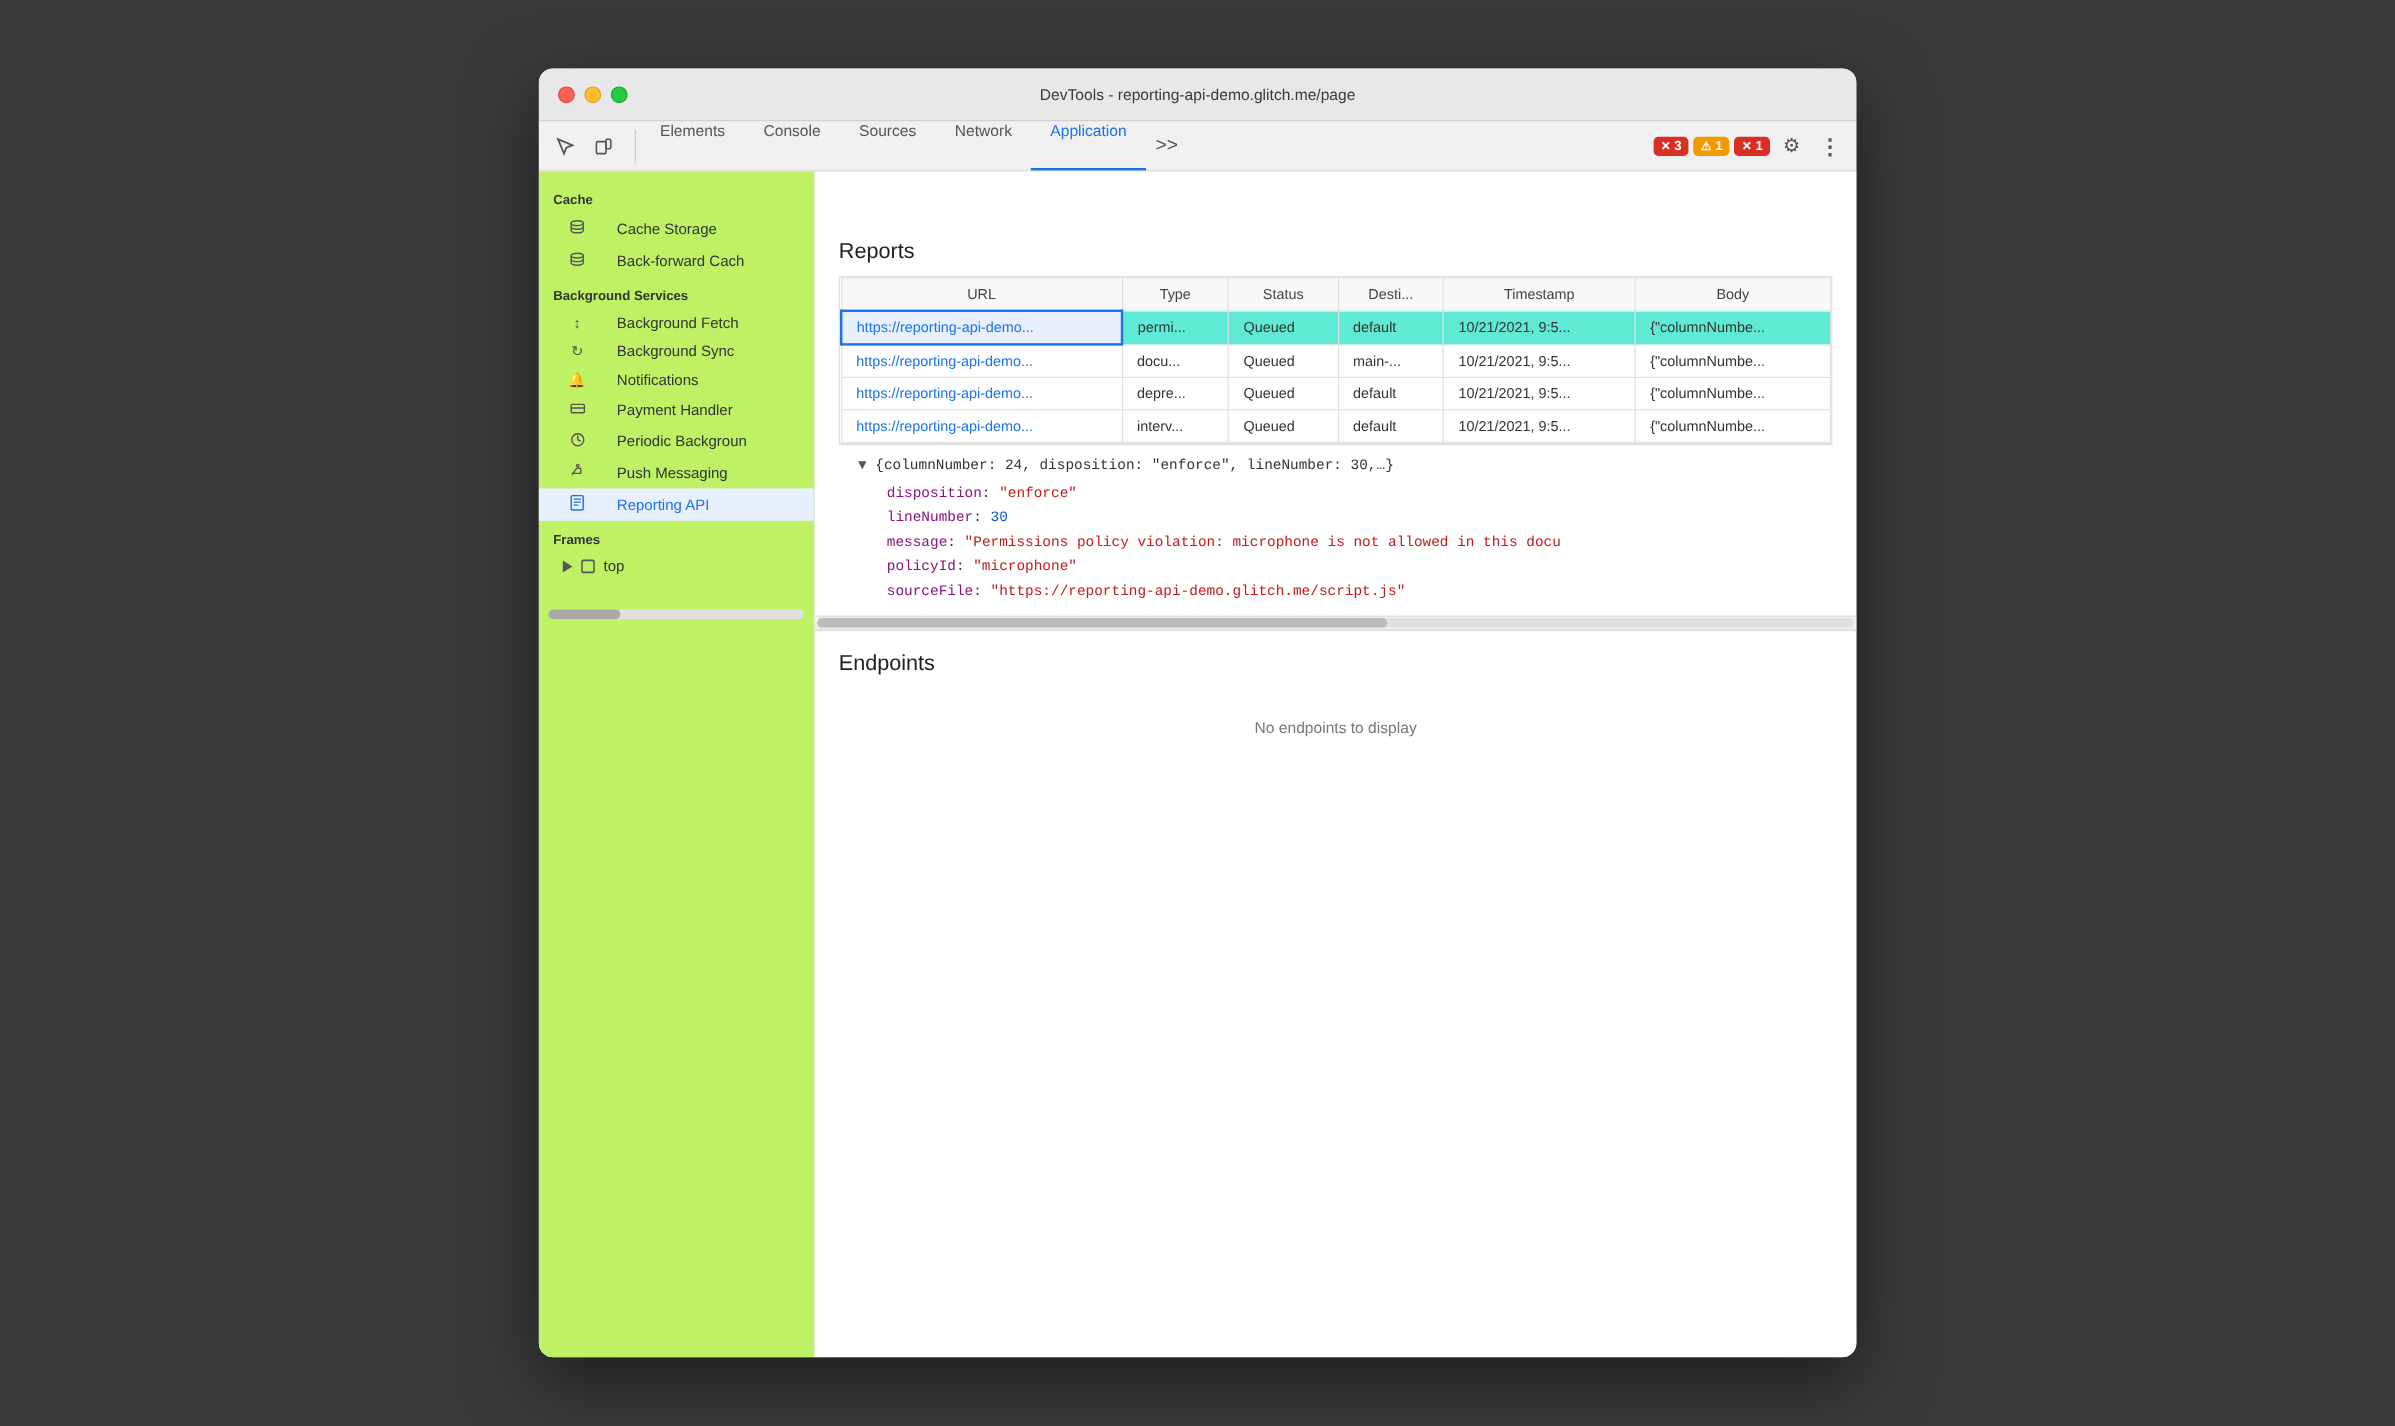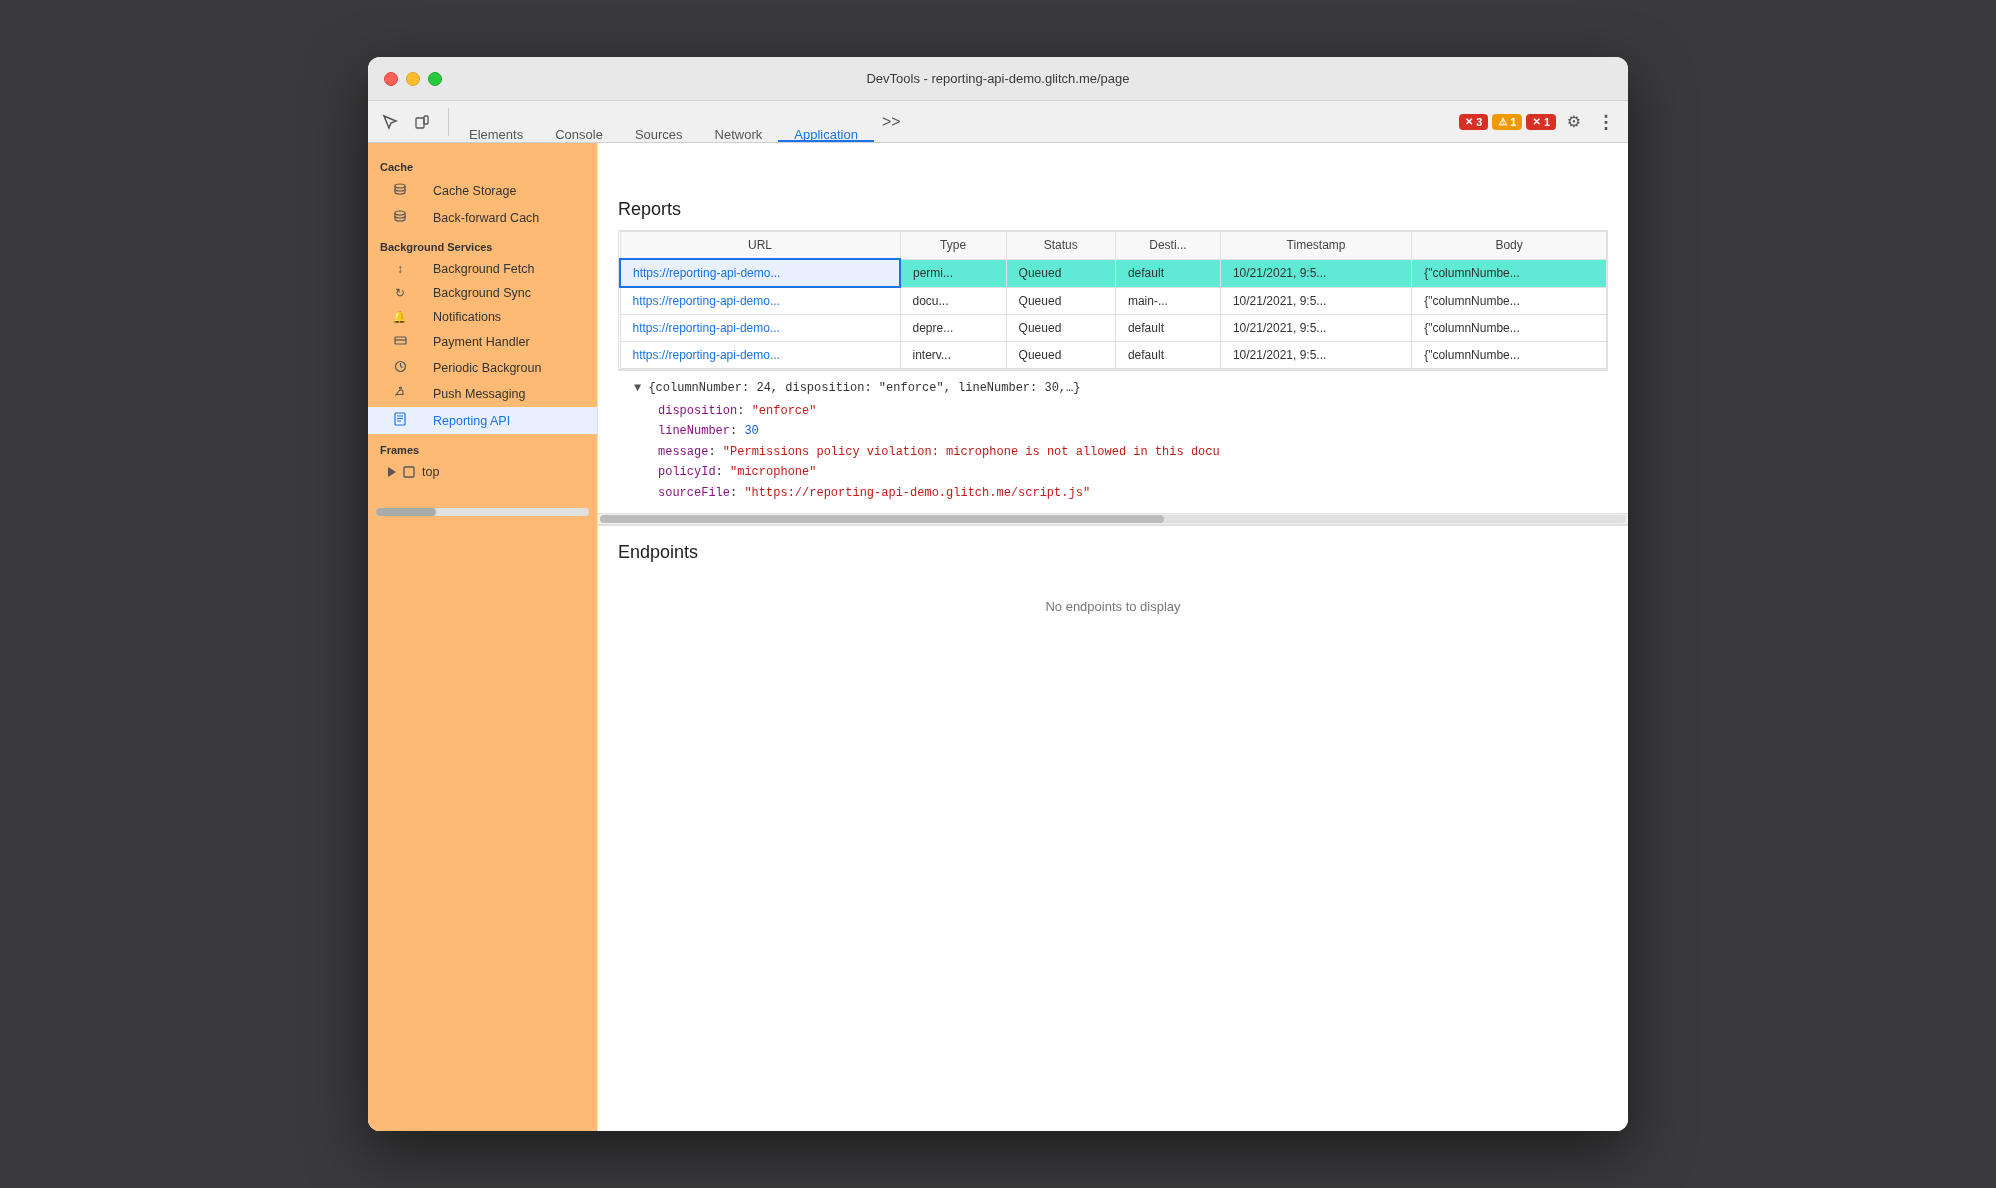--- a/index.html
+++ b/index.html
@@ -5,21 +5,21 @@
     * { box-sizing: border-box; margin: 0; padding: 0; }
     body {
       background: #3a3a3c;
       display: flex;
       justify-content: center;
       align-items: center;
       min-height: 100vh;
       font-family: -apple-system, BlinkMacSystemFont, 'Helvetica Neue', Arial, sans-serif;
     }
     .window {
-      width: 1260px;
+      width: 1098px;
       background: #f5f5f5;
       border-radius: 12px;
       box-shadow: 0 20px 60px rgba(0,0,0,0.5);
       overflow: hidden;
     }
     
     .titlebar {
       background: #e8e8e8;
       height: 44px;
       display: flex;
@@ -76,21 +76,21 @@
     .tabs {
       display: flex;
       align-items: center;
       height: 100%;
       flex: 1;
     }
     .tab {
       padding: 0 16px;
       height: 100%;
       display: flex;
-      align-items: flex-end;
+      align-items: flex-start;
       font-size: 13px;
       color: #555;
       cursor: pointer;
       position: relative;
       white-space: nowrap;
     }
     .tab.active {
       color: #1a73e8;
       font-weight: 500;
     }
@@ -144,21 +144,21 @@
     .main {
       display: flex;
       height: calc(100vh - 200px);
       min-height: 680px;
       background: white;
     }
     
     .sidebar {
       width: 230px;
       min-width: 230px;
-      background: #fdba74;
+      background: #bef264;
       border-right: 1px solid #e0e0e0;
       overflow-y: auto;
       padding: 8px 0;
     }
     .sidebar-section-label {
       font-size: 11px;
       font-weight: 600;
       color: #333;
       padding: 10px 12px 4px 12px;
       text-transform: none;

